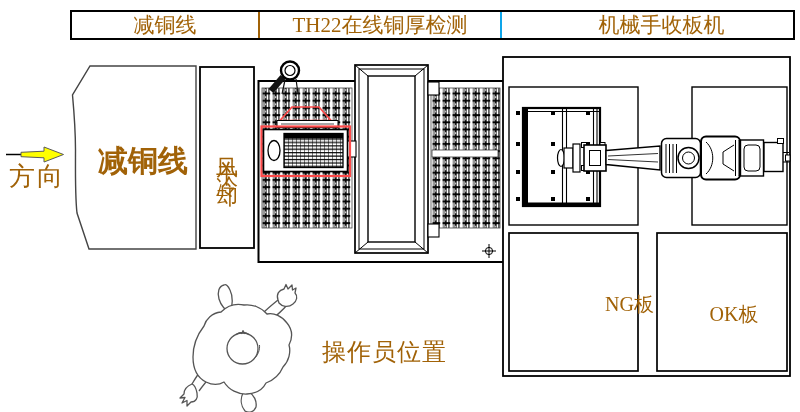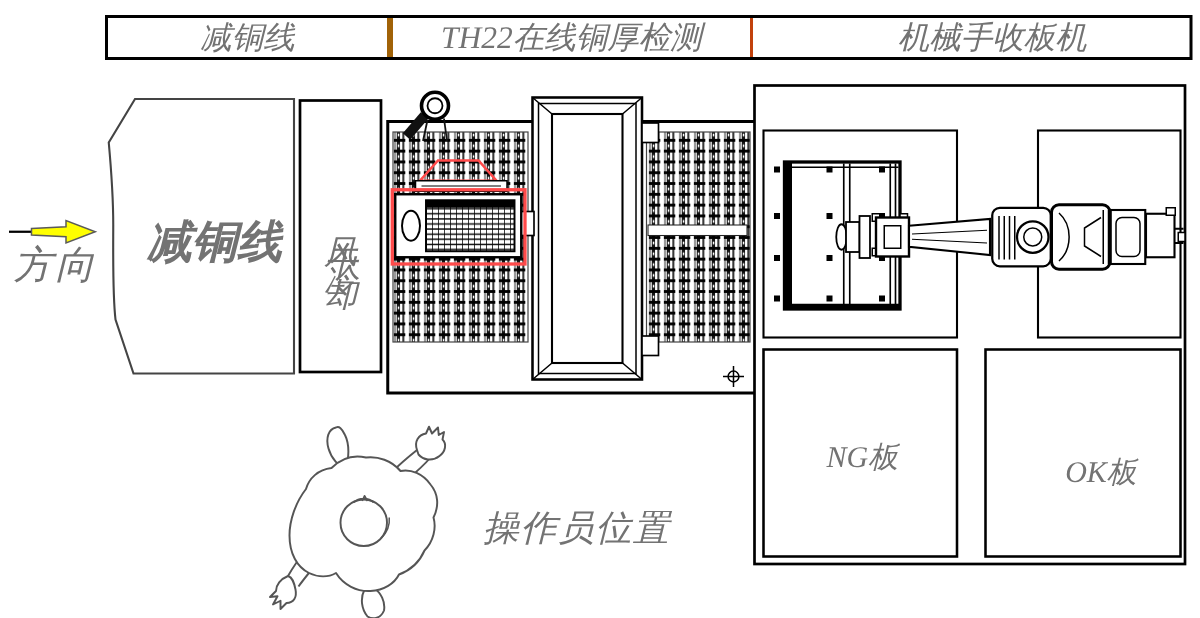--- a/index.html
+++ b/index.html
@@ -1,44 +1,44 @@
 <!DOCTYPE html>
 <html><head>
 <meta charset="utf-8">
 <style>
   html,body{margin:0;padding:0;background:#fff;}
   .stage{
     position:relative;width:800px;height:412px;background:#fff;overflow:hidden;
-    font-family:"Liberation Serif", serif;color:#737373;font-style:italic;
+    font-family:"Liberation Serif", serif;color:#a16207;
   }
   .stage *{box-sizing:border-box;}
   svg{position:absolute;left:0;top:0;}
   
   .header{
     position:absolute;left:70px;top:10px;width:725px;height:30px;
     display:flex;border:2px solid #000;background:#fff;
   }
   .header-cell{
     display:flex;align-items:center;justify-content:center;
     font-size:21px;line-height:26px;white-space:nowrap;
   }
   .header-cell.c1{flex:0 0 186px;}
-  .header-cell.c2{flex:0 0 242px;border-left:4px solid #a16207;}
-  .header-cell.c3{flex:1 1 auto;border-left:2px solid #c2410c;padding-left:28px;}
+  .header-cell.c2{flex:0 0 242px;border-left:2px solid #a16207;}
+  .header-cell.c3{flex:1 1 auto;border-left:2px solid #0ea5e9;padding-left:28px;}
   
   .lbl{position:absolute;white-space:nowrap;}
   .lbl-direction{left:9px;top:159px;font-size:26px;letter-spacing:2px;}
   .lbl-copper{left:90px;top:141px;width:106px;text-align:center;font-size:30px;font-weight:bold;}
   .lbl-airdry{
     left:200px;top:70px;width:54px;height:176px;
     display:flex;align-items:center;justify-content:center;
     writing-mode:vertical-rl;text-orientation:upright;
     font-size:22px;letter-spacing:9px;
   }
-  .lbl-ng{left:509px;top:291px;width:145px;text-align:left;font-size:20px;margin-left:42px;}
+  .lbl-ng{left:509px;top:291px;width:145px;text-align:right;font-size:20px;}
   .lbl-ok{left:657px;top:301px;width:130px;text-align:center;font-size:20px;padding-left:24px;}
   .lbl-operator{left:322px;top:336px;font-size:24px;letter-spacing:1px;}
 </style>
 </head>
 <body>
 
 <div class="stage">
 
   <svg width="800" height="412" viewBox="0 0 800 412">
     <defs>

